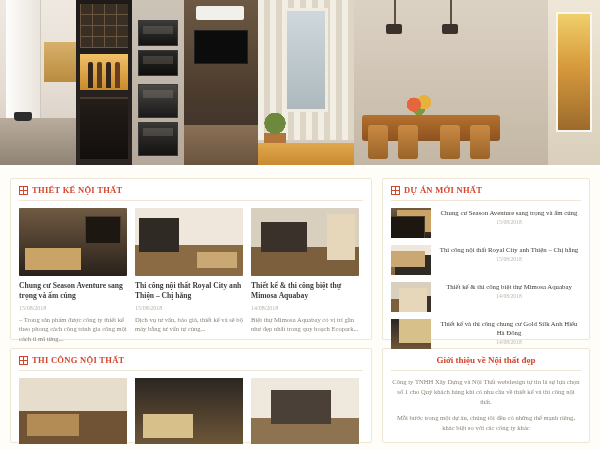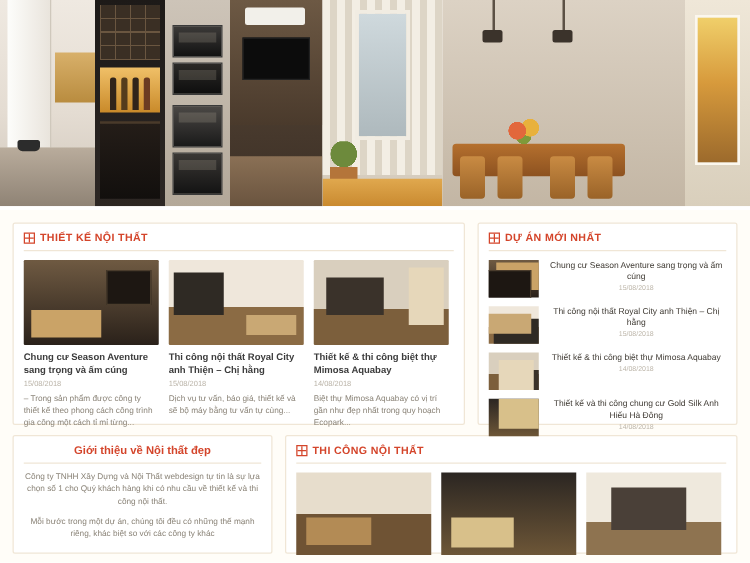--- a/index.html
+++ b/index.html
@@ -4,21 +4,21 @@
 <style>
   * { box-sizing: border-box; margin: 0; padding: 0; }
   body {
     width: 600px; height: 450px;
     font-family: "Liberation Sans", sans-serif;
     background: #ffffff;
     overflow: hidden;
     font-size: 8px;
     color: #444;
   }
-  .page { width: 600px; height: 450px; position: relative; }
+  .page { width: 600px; height: 450px; position: relative; font-family: Liberation Serif, serif; }
 
   
   .hero {
     height: 165px; width: 600px;
     display: flex;
     overflow: hidden;
     position: relative;
   }
   .hero-cell { height: 165px; position: relative; overflow: hidden; }
 
@@ -368,38 +368,38 @@
             <div class="si-d">14/08/2018</div>
           </div>
         </div>
 
       </div>
     </div>
   </div>
 
   <div class="sec2">
 
+    <div class="card-box box-main">
+      <div class="box-title">
+        <span class="ico-grid"></span>
+        <span class="t">THI CÔNG NỘI THẤT</span>
+      </div>
+      <div class="grid3 grid3b">
+        <div class="post2">
+          <div class="thumb2 t-d"></div>
+        </div>
+        <div class="post2">
+          <div class="thumb2 t-e"></div>
+        </div>
+        <div class="post2">
+          <div class="thumb2 t-f"></div>
+        </div>
+      </div>
+    </div>
+
     <div class="card-box box-side about">
       <div class="about-title">Giới thiệu về Nội thất đẹp</div>
       <p>Công ty TNHH Xây Dựng và Nội Thất webdesign tự tin là sự lựa chọn số 1 cho Quý khách hàng khi có nhu cầu về thiết kế và thi công nội thất.</p>
       <p>Mỗi bước trong một dự án, chúng tôi đều có những thế mạnh riêng, khác biệt so với các công ty khác</p>
     </div>
-
-    <div class="card-box box-main">
-      <div class="box-title">
-        <span class="ico-grid"></span>
-        <span class="t">THI CÔNG NỘI THẤT</span>
-      </div>
-      <div class="grid3 grid3b">
-        <div class="post2">
-          <div class="thumb2 t-d"></div>
-        </div>
-        <div class="post2">
-          <div class="thumb2 t-e"></div>
-        </div>
-        <div class="post2">
-          <div class="thumb2 t-f"></div>
-        </div>
-      </div>
-    </div>
   </div>
 
 </div>
 
 </body></html>

